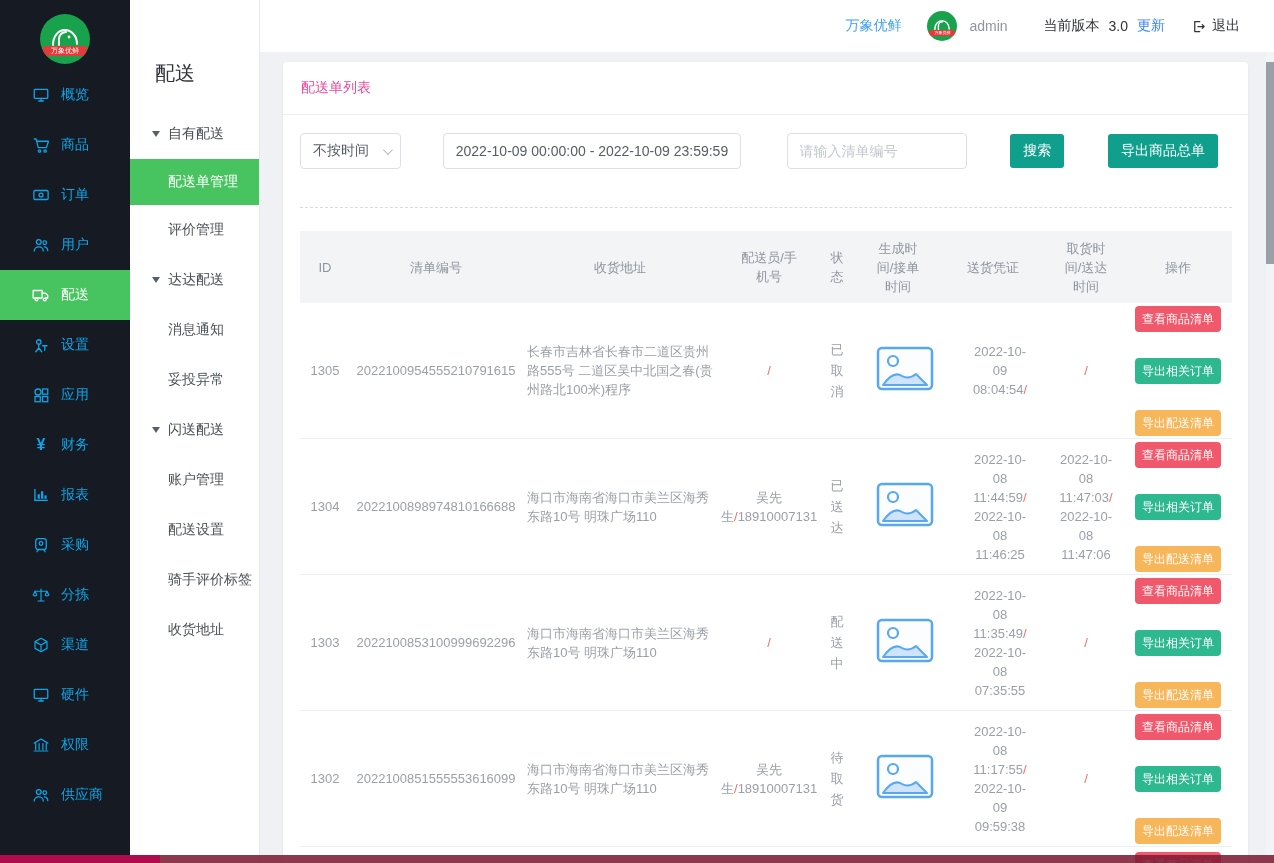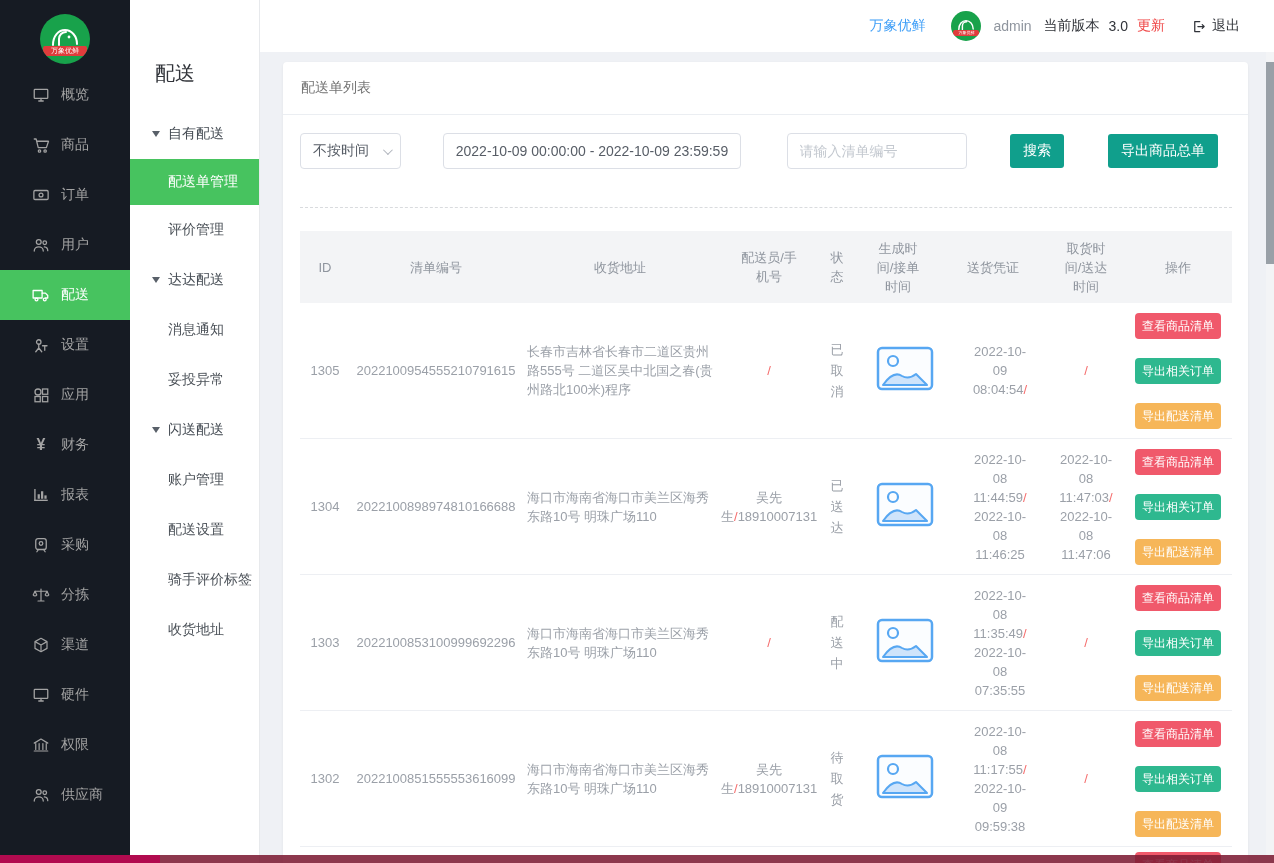--- a/index.html
+++ b/index.html
@@ -6,51 +6,51 @@
   html,body { background:#eff1f5; }
   body { font-family:"Liberation Sans","DejaVu Sans",sans-serif; }
   .app { position:relative; width:1274px; height:863px; overflow:hidden; display:flex; background:#eff1f5; }
 
   
   .s1 { width:130px; flex-shrink:0; background:#161b23; z-index:3; }
   .logo-wrap { height:70px; display:flex; align-items:center; justify-content:center; padding-top:8px; cursor:pointer; }
   .logo-circle { position:relative; width:50px; height:50px; border-radius:50%; background:#18a24b; overflow:hidden; }
   .logo-circle svg { position:absolute; top:0; left:0; }
   .ribbon { position:absolute; left:3px; right:3px; bottom:8px; height:10px; background:#e03c3c; border-radius:2px; color:#fff; font-size:7px; line-height:10px; text-align:center; overflow:hidden; white-space:nowrap; }
-  .s1-item { height:50px; display:flex; align-items:center; padding-left:32px; gap:11px; color:#a3a3a3; font-size:14px; cursor:pointer; }
+  .s1-item { height:50px; display:flex; align-items:center; padding-left:32px; gap:11px; color:#0ea5e9; font-size:14px; cursor:pointer; }
   .s1-item.active { background:#47c35f; color:#fff; }
   .s1-ic { width:18px; height:18px; display:flex; align-items:center; justify-content:center; }
   .s1-ic svg { width:18px; height:18px; }
   .icon-char { font-size:16px; font-weight:bold; line-height:18px; }
 
   
   .s2 { width:130px; flex-shrink:0; background:#fff; border-right:1px solid #e7e9ec; z-index:2; }
   .s2-title { margin:60px 0 0 25px; font-size:20px; color:#303339; }
   .s2-menu { margin-top:22px; }
   .s2-group { height:50px; display:flex; align-items:center; padding-left:22px; gap:8px; font-size:14px; color:#434a52; cursor:pointer; }
   .caret { width:0; height:0; border-left:4.5px solid transparent; border-right:4.5px solid transparent; border-top:6px solid #596069; }
   .s2-item { height:50px; display:flex; align-items:center; padding-left:38px; font-size:14px; color:#4c5259; cursor:pointer; }
   .s2-item.active { height:46px; background:#47c35f; color:#fff; }
 
   
   .main { flex:1; min-width:0; display:flex; flex-direction:column; }
   .topbar { height:52px; background:#fff; display:flex; align-items:center; justify-content:flex-end; padding-right:34px; font-size:14px; }
   .store-link { color:#3e9ef7; margin-right:26px; cursor:pointer; }
   .avatar { position:relative; width:30px; height:30px; border-radius:50%; background:#18a24b; overflow:hidden; margin-right:12px; cursor:pointer; flex-shrink:0; }
   .avatar .ribbon { bottom:5px; height:6px; font-size:4px; line-height:6px; left:2px; right:2px; }
-  .admin-name { color:#8f959e; margin-right:12px; }
+  .admin-name { color:#8f959e; margin-right:36px; }
   .version { color:#303339; margin-right:26px; display:flex; align-items:center; }
   .version .vnum { margin-left:9px; }
-  .version .vupd { margin-left:9px; color:#ef4444; cursor:pointer; }
+  .version .vupd { margin-left:9px; color:#3b82f6; cursor:pointer; }
   .logout { display:flex; align-items:center; gap:6px; color:#303339; cursor:pointer; }
   .logout svg { width:15px; height:15px; }
 
   .content { flex:1; padding:10px 26px 0 23px; overflow:hidden; }
   .card { background:#fff; border-radius:4px; box-shadow:0 1px 3px rgba(0,0,0,.06); min-height:940px; }
-  .card-title { height:53px; display:flex; align-items:center; padding-left:18px; font-size:14px; color:#737373; border-bottom:1px solid #ebeef2; }
+  .card-title { height:53px; display:flex; align-items:center; padding-left:18px; font-size:14px; color:#ec4899; border-bottom:1px solid #ebeef2; }
   .card-body { padding:18px 16px 0 17px; }
 
   .filters { display:flex; align-items:center;justify-content:space-between; }
   .sel { width:101px; height:36px; border:1px solid #dcdfe6; border-radius:4px; background:#fff; display:flex; align-items:center; justify-content:space-between; padding:0 10px 0 12px; font-size:14px; color:#575d66; margin-right:12px; cursor:pointer; }
   .chev { width:7px; height:7px; border-right:1.5px solid #b0b5bd; border-bottom:1.5px solid #b0b5bd; transform:rotate(45deg) translateY(-2px); }
   .inp { height:36px; border:1px solid #dcdfe6; border-radius:4px; padding:0 12px; font-size:14px; color:#575d66; outline:none; font-family:inherit; }
   .inp::placeholder { color:#c3c8cf; }
   .inp-date { width:298px; margin-right:16px; }
   .inp-search { width:180px; margin-right:14px; }
   .btn-teal { height:34px; border:none; border-radius:3px; background:#109f8c; color:#fff; font-size:14px; padding:0 13px; margin-right:14px; cursor:pointer; font-family:inherit; }
@@ -65,21 +65,21 @@
   .trow { display:flex; align-items:center; min-height:136px; border-bottom:1px solid #edeff3; color:#9ba0a8; background:#fff; }
   .c-id{width:50px;} .c-no{width:172px;} .c-addr{width:196px;} .c-cour{width:102px;}
   .c-status{width:34px;} .c-proof{width:102px;} .c-gen{width:88px;} .c-pick{width:84px;} .c-ops{width:100px;}
   .w56{max-width:56px;} .w52{max-width:52px;} .w16{width:16px; word-break:break-all;}
   .addr { display:inline-block; max-width:186px; text-align:left; line-height:19px; }
   .cour-inner { display:inline-block; max-width:96px; line-height:19px; }
   .slash { color:#f56c6c; }
   .vert { display:inline-block; width:1.1em; word-break:break-all; line-height:21px; }
   .time { display:inline-block; width:60px; overflow-wrap:break-word; line-height:19px; }
   .imgph { cursor:pointer; display:inline-block; }
-  .ops { flex-direction:column; gap:19px; }
+  .ops { flex-direction:column; gap:26px; }
   .abtn { border:none; border-radius:4px; color:#fff; font-size:12px; line-height:14px; padding:6px 7px; cursor:pointer; white-space:nowrap; font-family:inherit; }
   .abtn-red{background:#f0596b;} .abtn-green{background:#2eb88f;} .abtn-orange{background:#f6b659;}
   .trow.partial { min-height:0; height:22px; overflow:hidden; align-items:flex-start; border-bottom:none; }
   .trow.partial .ops { padding-top:5px; }
 
   
   .vscroll { position:absolute; top:52px; right:0; bottom:8px; width:8px; background:#f3f4f6; z-index:5; }
   .vthumb { position:absolute; top:10px; left:0; width:8px; height:202px; background:#99a0a7; cursor:pointer; }
   .bottombar { position:absolute; left:0; right:0; bottom:0; height:8px; display:flex; z-index:6; }
   .seg1 { width:160px; background:#b10b4f; }

